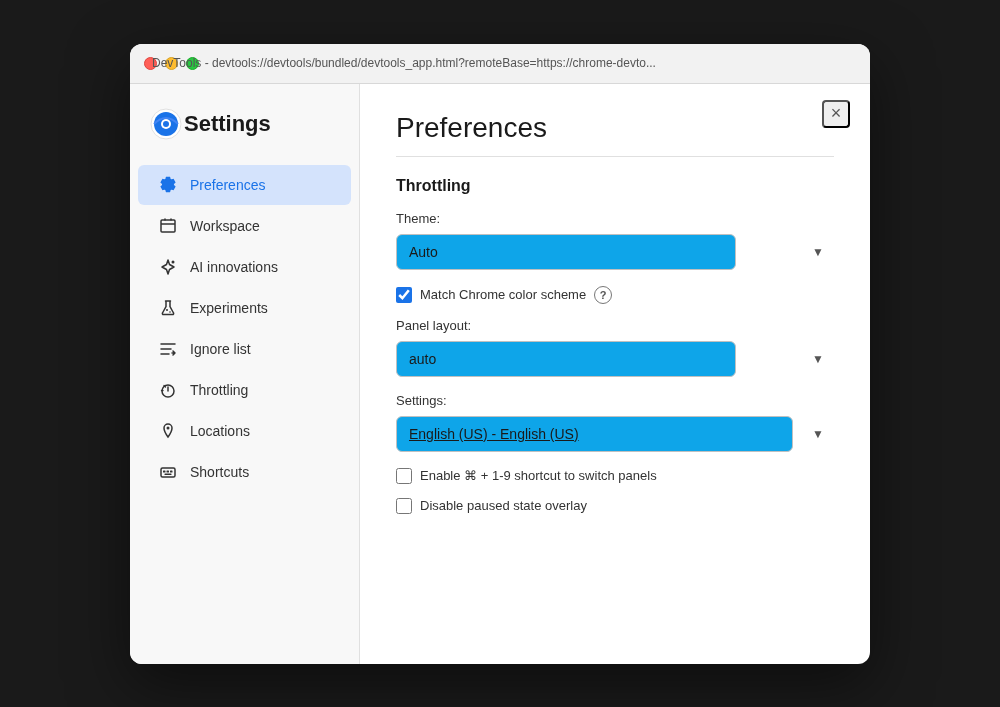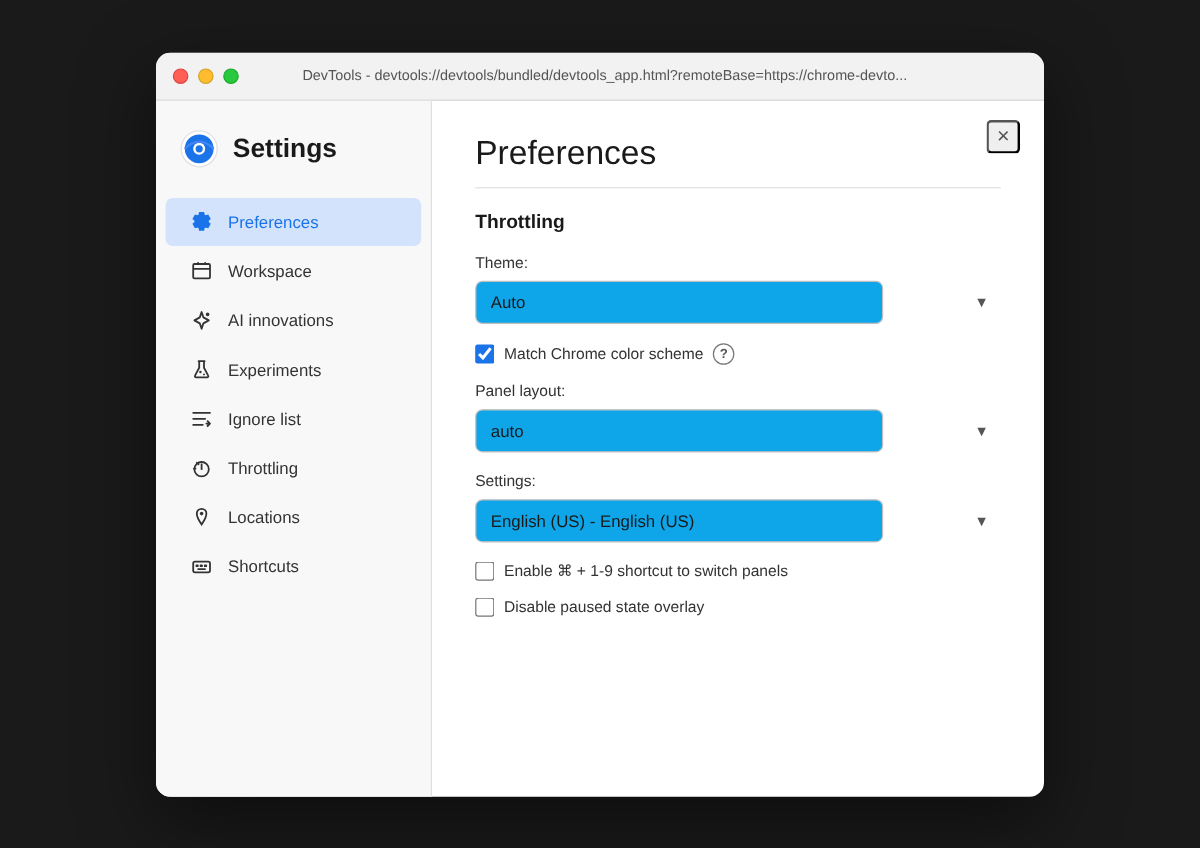--- a/index.html
+++ b/index.html
@@ -39,21 +39,21 @@
       display: inline-flex;
       align-items: center;
       justify-content: center;
     }
     .traffic-light.close { background: #ff5f57; border: 1px solid #e0443e; }
     .traffic-light.minimize { background: #febc2e; border: 1px solid #d6a327; }
     .traffic-light.maximize { background: #28c840; border: 1px solid #1aab29; }
 
     .titlebar-title {
       flex: 1;
-      text-align: center;
+      text-align: left;
       font-size: 12px;
       color: #555;
       font-weight: 500;
       margin-left: -55px;
     }
 
     .content {
       display: flex;
       height: 580px;
     }
@@ -63,21 +63,21 @@
       width: 230px;
       background: #f8f8f8;
       border-right: 1px solid #e0e0e0;
       padding: 24px 0 16px 0;
       flex-shrink: 0;
     }
 
     .settings-header {
       display: flex;
       align-items: center;
-      gap: 12px;
+      gap: 2px;
       padding: 0 20px 24px 20px;
     }
 
     .settings-logo {
       width: 32px;
       height: 32px;
       flex-shrink: 0;
     }
 
     .settings-title {
@@ -226,21 +226,22 @@
       color: #555;
       cursor: pointer;
       font-weight: 600;
     }
 
     .wide-select {
       width: 340px;
     }
 
     .language-select {
-      width: 340px;
+      width: 397px;
+      text-decoration: underline;
     }
   </style>
 </head>
 <body>
 
 <div class="window">
 
   <div class="titlebar">
     <span class="traffic-light close"></span>
     <span class="traffic-light minimize"></span>

